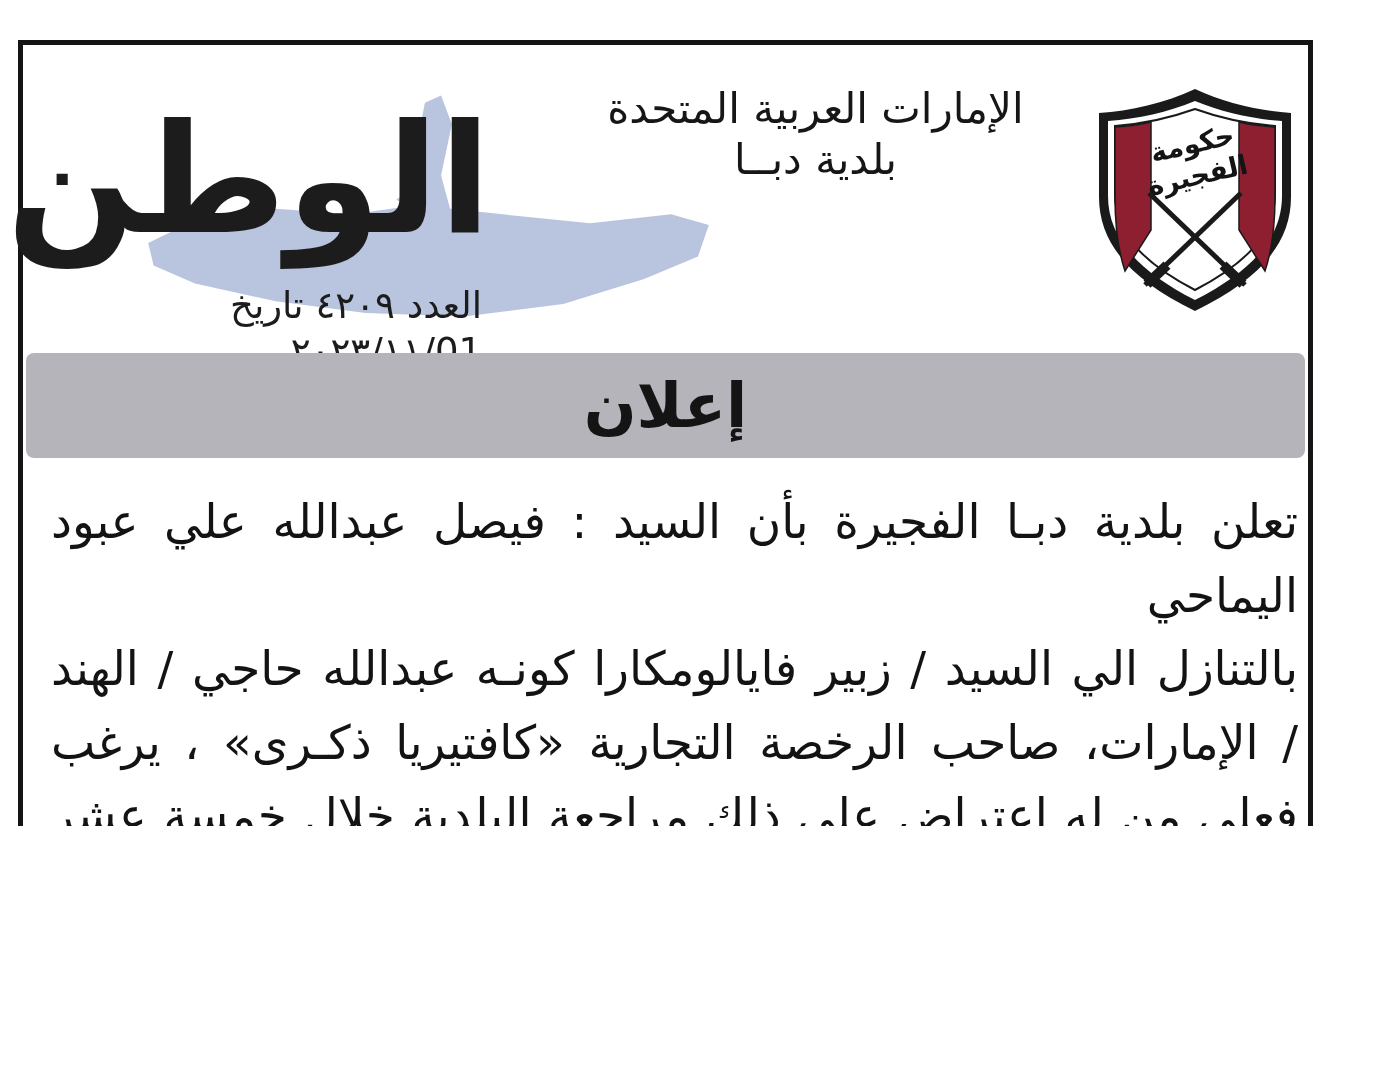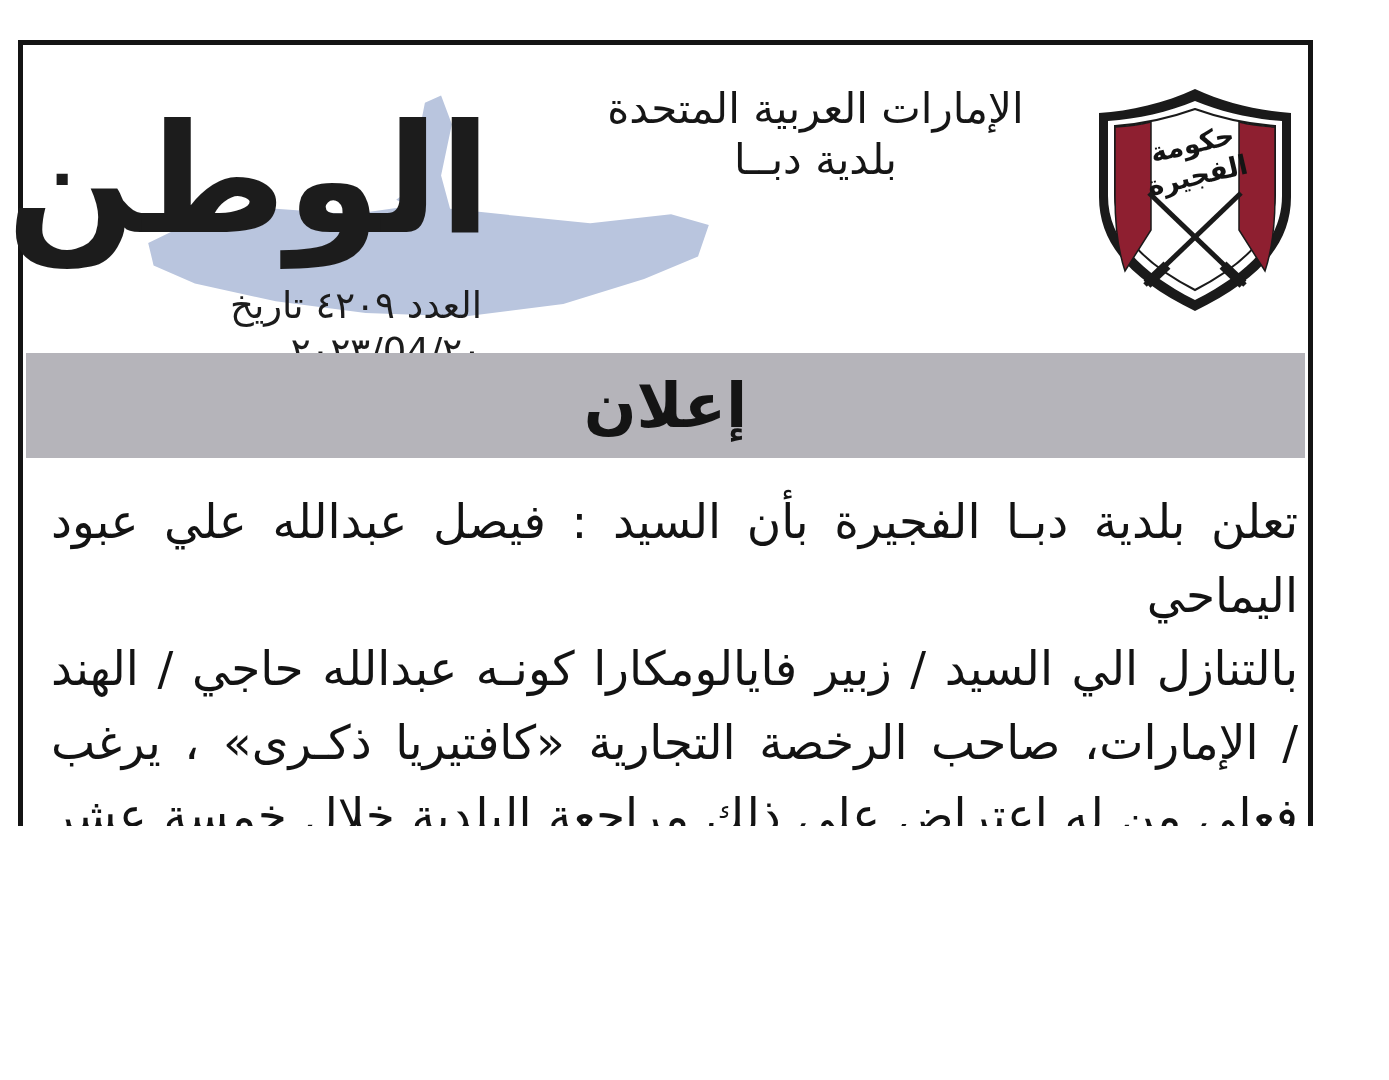--- a/index.html
+++ b/index.html
@@ -51,21 +51,21 @@
   .emblem{
     position:absolute;left:1072px;top:40px;
     width:200px;height:230px;z-index:2;
   }
   
   .title-bar{
     position:absolute;left:3px;right:3px;top:308px;
     height:105px;
     background:#b5b4ba;
     z-index:4;
-    display:flex;align-items:flex-end;justify-content:center;
+    display:flex;align-items:flex-end;justify-content:center;border-radius:8px;
   }
   .title-bar .title{
     font-size:62px;font-weight:bold;color:#141414;direction:rtl;
     line-height:105px;
   }
   
   .body-text{
     position:absolute;left:28px;right:10px;top:440px;
     direction:rtl;
     font-size:47px;line-height:73.5px;
@@ -98,21 +98,21 @@
     <svg class="map-watermark" viewBox="0 0 640 270" aria-hidden="true">
       <path fill="#b9c5de" d="M8 170 L70 140 L150 132 L235 138 L292 130
         L305 70 L316 14 L334 6 L346 38 L334 95 L344 132
         L420 140 L500 148 L590 138 L632 150
         L620 185 L560 210 L470 238 L360 252 L250 248 L150 235 L60 215 L14 195 Z"></path>
       <path fill="#b9c5de" d="M300 110 L284 122 L296 128 Z"></path>
     </svg>
 
     <div class="watan-logo">الوطن</div>
 
-    <div class="issue-line">العدد ٤٢٠٩ تاريخ ٢٠٢٣/04/٢٠</div>
+    <div class="issue-line">العدد ٤٢٠٩ تاريخ ٢٠٢٣/١١/01</div>
 
     <div class="masthead-center">
       <div class="country">الإمارات العربية المتحدة</div>
       <div class="municipality">بلدية دبــا</div>
     </div>
 
     <svg class="emblem" viewBox="0 0 200 230" aria-hidden="true">
 
       <path fill="#1a1a1a" d="M100 4 C130 18 165 26 196 28 L196 112 C196 160 162 196 100 226 C38 196 4 160 4 112 L4 28 C35 26 70 18 100 4 Z"></path>
 

